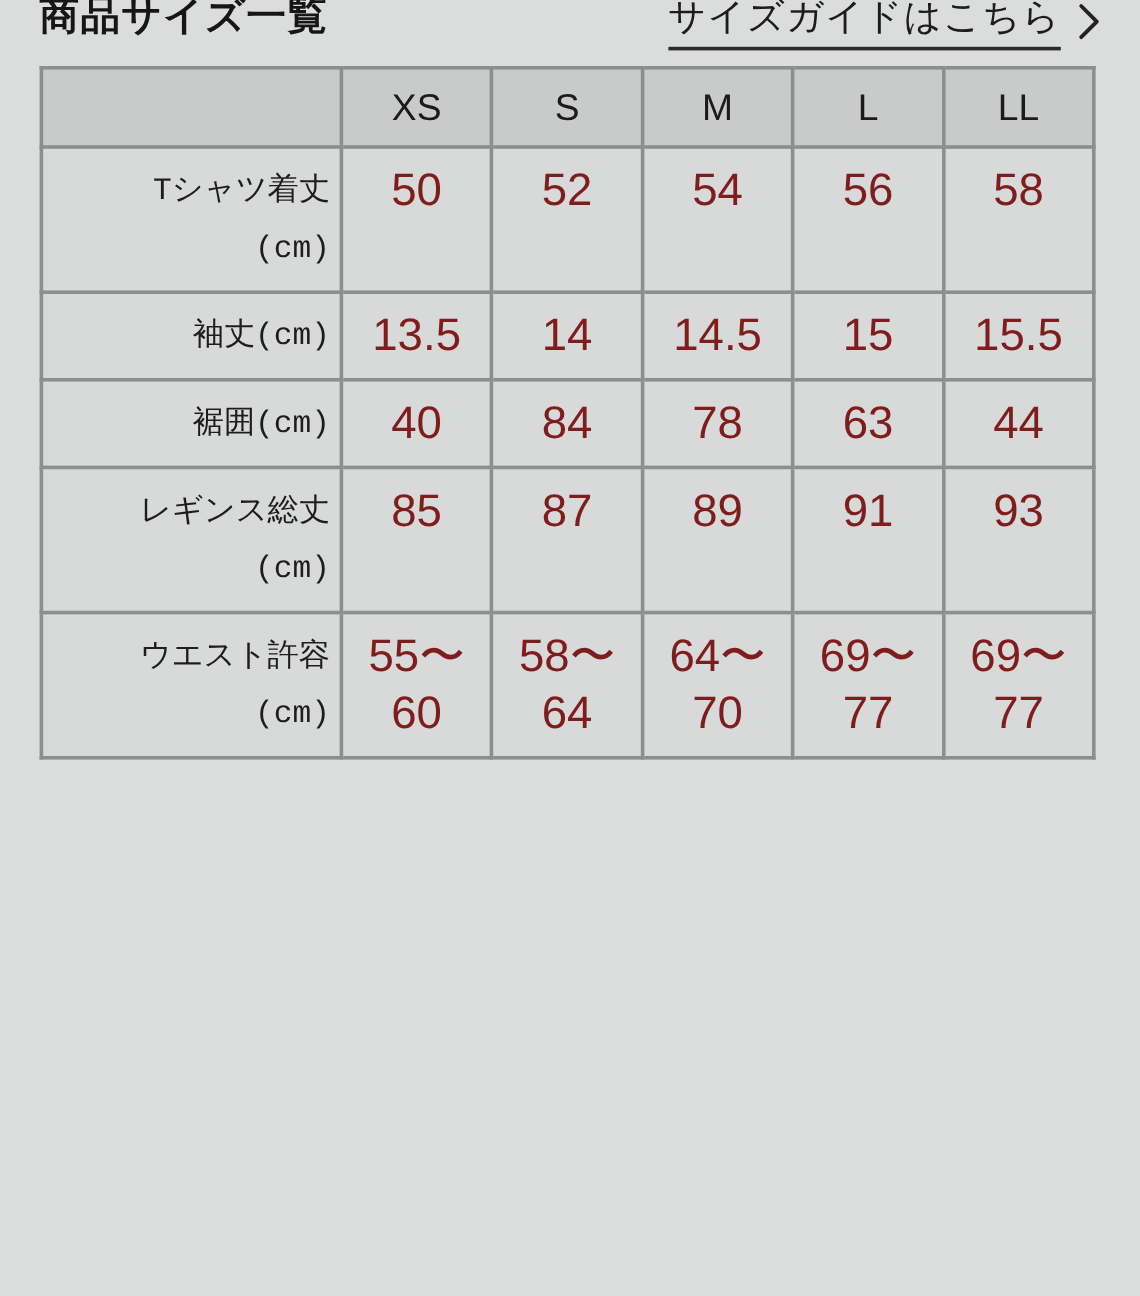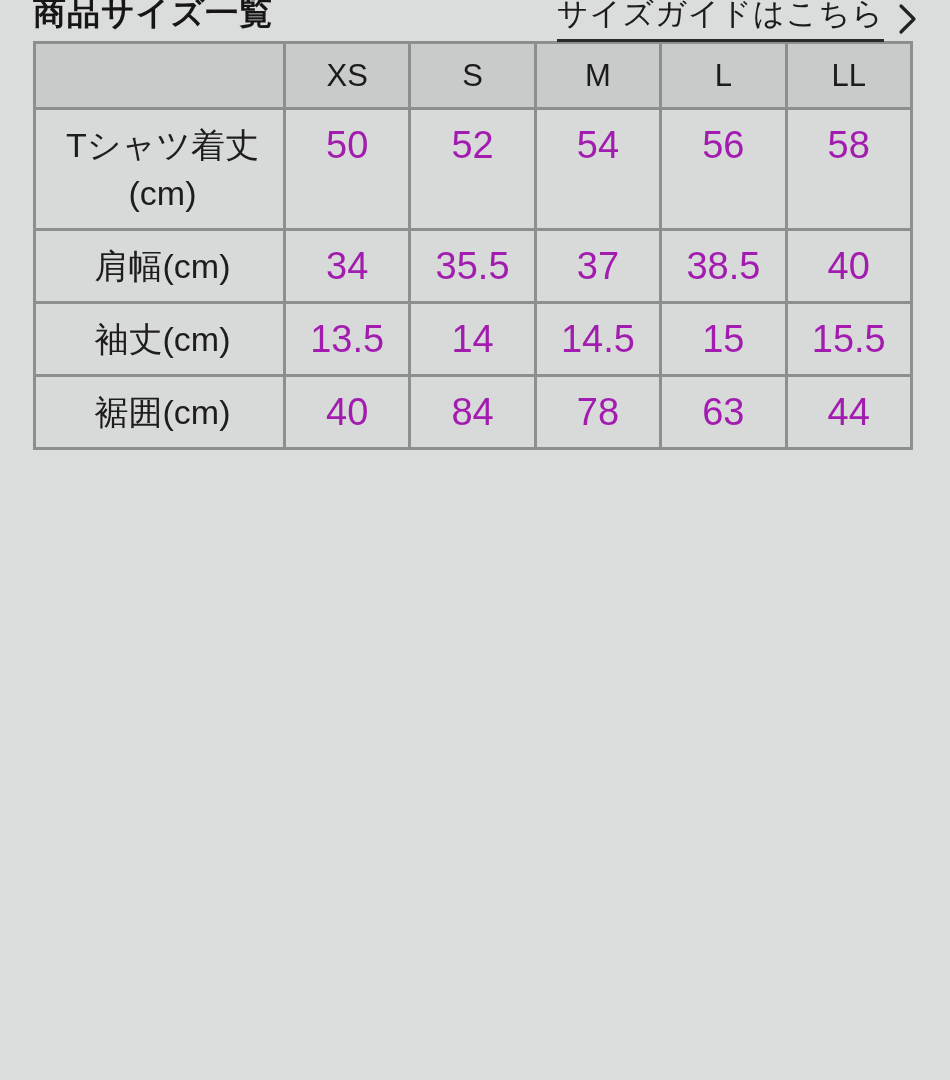--- a/index.html
+++ b/index.html
@@ -45,21 +45,21 @@
   }
   .chevron {
     margin-left: 14px;
     align-self: center;
     position: relative;
     top: 4px;
   }
 
   
   table.size-table {
-    margin: 5px 0 0 33px;
+    margin: 19px 0 0 33px;
     width: 877px;
     border-collapse: collapse;
     table-layout: fixed;
   }
   .size-table col.label-col   { width: 250px; }
   .size-table col.data-col    { width: 125.4px; }
 
   .size-table th, .size-table td {
     border: 3px solid #8d8f8f;
     white-space: pre-line;
@@ -70,36 +70,37 @@
     background: #c9cbca;
     height: 61px;
     font-size: 31px;
     text-align: center;
     vertical-align: middle;
     color: #1b1b1b;
   }
   
   .size-table tbody th {
     background: #d8d9d9;
-    text-align: center;
+    text-align: right;
     vertical-align: top;
     padding: 11px 8px 11px 14px;
-    font-size: 34px;
+    font-size: 26px;
     line-height: 48px;
     color: #1d1d1d;
+    font-family: Liberation Mono, monospace;
   }
   
   .size-table tbody td {
     background: #d8d9d9;
     text-align: center;
     vertical-align: top;
     padding: 11px 4px;
     font-size: 38px;
     line-height: 48px;
-    color: #a21caf;
+    color: #7f1d1d;
   }
 </style>
 </head>
 <body>
 
 <div class="page-header">
   <div class="page-title">商品サイズ一覧</div>
 
   <div class="size-guide-link">
     <span class="link-text">サイズガイドはこちら</span>
@@ -136,37 +137,52 @@
   <tr>
         <th>Tシャツ着丈
 (cm)</th>
         <td>50</td>
         <td>52</td>
         <td>54</td>
         <td>56</td>
         <td>58</td>
       </tr>
       <tr>
-        <th>肩幅(cm)</th>
-        <td>34</td>
-        <td>35.5</td>
-        <td>37</td>
-        <td>38.5</td>
-        <td>40</td>
-      </tr>
-      <tr>
         <th>袖丈(cm)</th>
         <td>13.5</td>
         <td>14</td>
         <td>14.5</td>
         <td>15</td>
         <td>15.5</td>
       </tr>
       <tr>
         <th>裾囲(cm)</th>
         <td>40</td>
         <td>84</td>
         <td>78</td>
         <td>63</td>
         <td>44</td>
       </tr>
+      <tr>
+        <th>レギンス総丈
+(cm)</th>
+        <td>85</td>
+        <td>87</td>
+        <td>89</td>
+        <td>91</td>
+        <td>93</td>
+      </tr>
+      <tr>
+        <th>ウエスト許容
+(cm)</th>
+        <td>55〜
+60</td>
+        <td>58〜
+64</td>
+        <td>64〜
+70</td>
+        <td>69〜
+77</td>
+        <td>69〜
+77</td>
+      </tr>
     </tbody>
 </table>
 
 </body></html>

